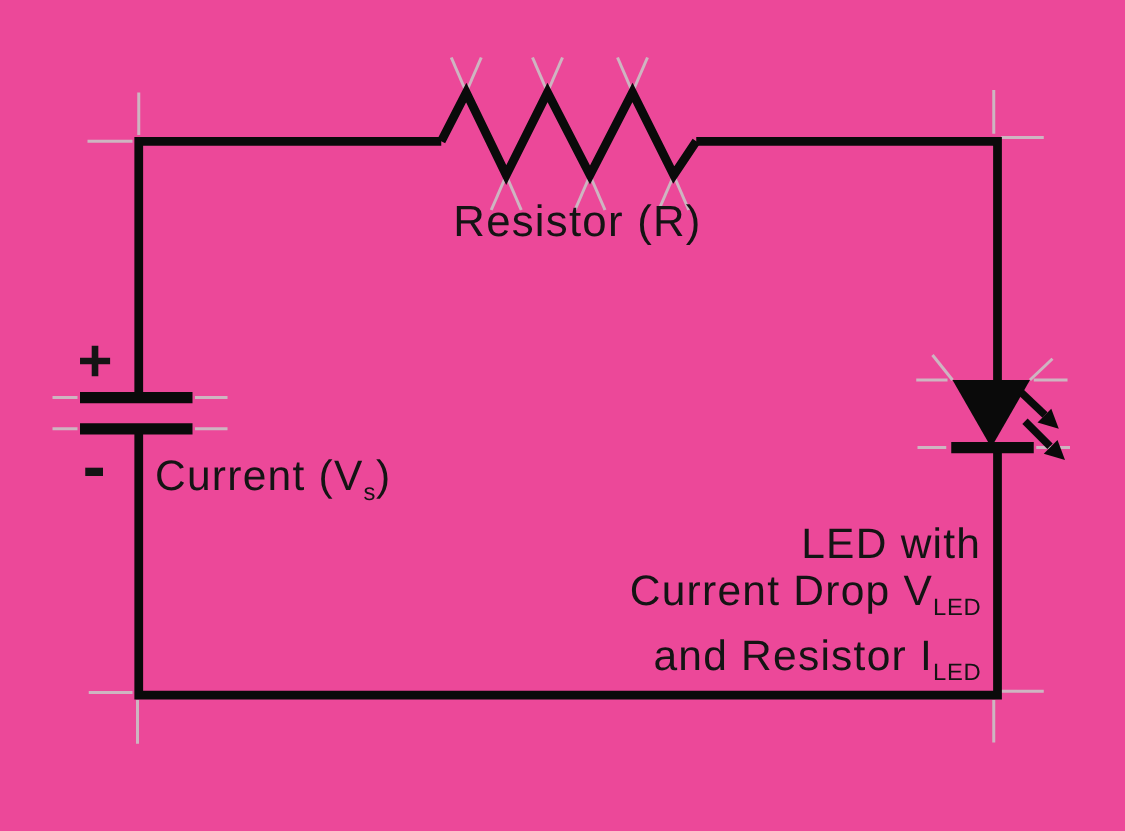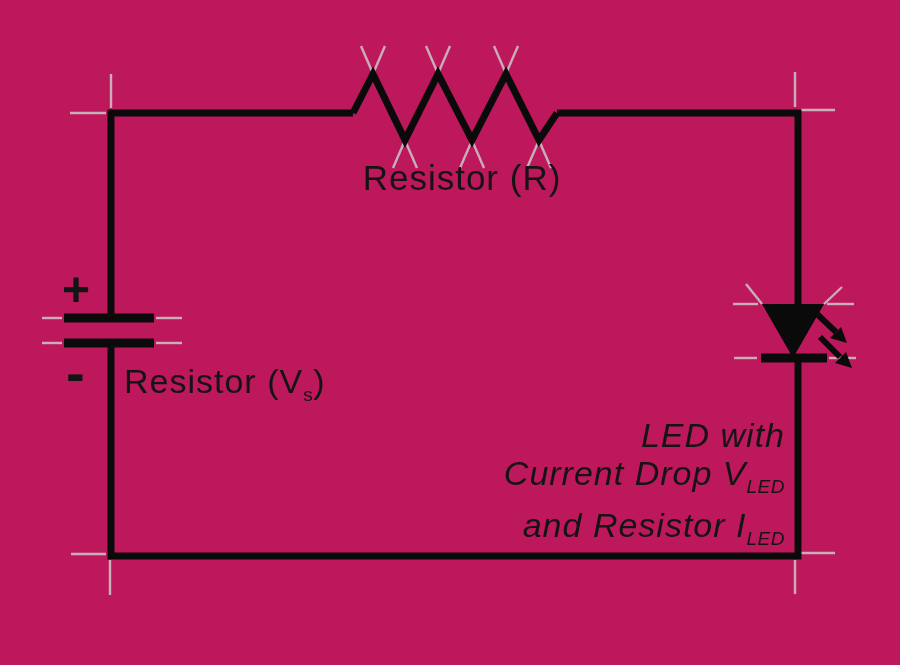--- a/index.html
+++ b/index.html
@@ -3,21 +3,21 @@
 <meta charset="utf-8">
 <style>
   html, body {
     margin: 0;
     padding: 0;
   }
   #stage {
     position: relative;
     width: 900px;
     height: 665px;
-    background: #be185d;
+    background: #ec4899;
     overflow: hidden;
     font-family: "Liberation Sans", sans-serif;
     color: #141414;
   }
   #circuit-svg {
     position: absolute;
     left: 0;
     top: 0;
   }
   .label {
@@ -50,21 +50,20 @@
     top: 362px;
     font-size: 34px;
     line-height: 38px;
   }
   .led-label {
     right: 115px;
     top: 416px;
     text-align: right;
     font-size: 34px;
     line-height: 38px;
-    font-style: italic;
   }
   sub.sm {
     font-size: 0.56em;
     letter-spacing: 0.5px;
   }
 </style>
 </head>
 <body>
 
 <div id="stage">
@@ -134,21 +133,21 @@
     </g>
   </svg>
 
   <div class="label resistor-label">Resistor (R)</div>
 
   <div class="label plus-sign">+</div>
 
   <div class="label minus-sign">-</div>
 
   <div class="label source-label">
-    <div><span>Resistor (V</span><sub class="sm">s</sub><span>)</span></div>
+    <div><span>Current (V</span><sub class="sm">s</sub><span>)</span></div>
   </div>
 
   <div class="label led-label">
     <div>LED with</div>
     <div><span>Current Drop V</span><sub class="sm">LED</sub></div>
     <div><span>and Resistor I</span><sub class="sm">LED</sub></div>
   </div>
 
 </div>
 

